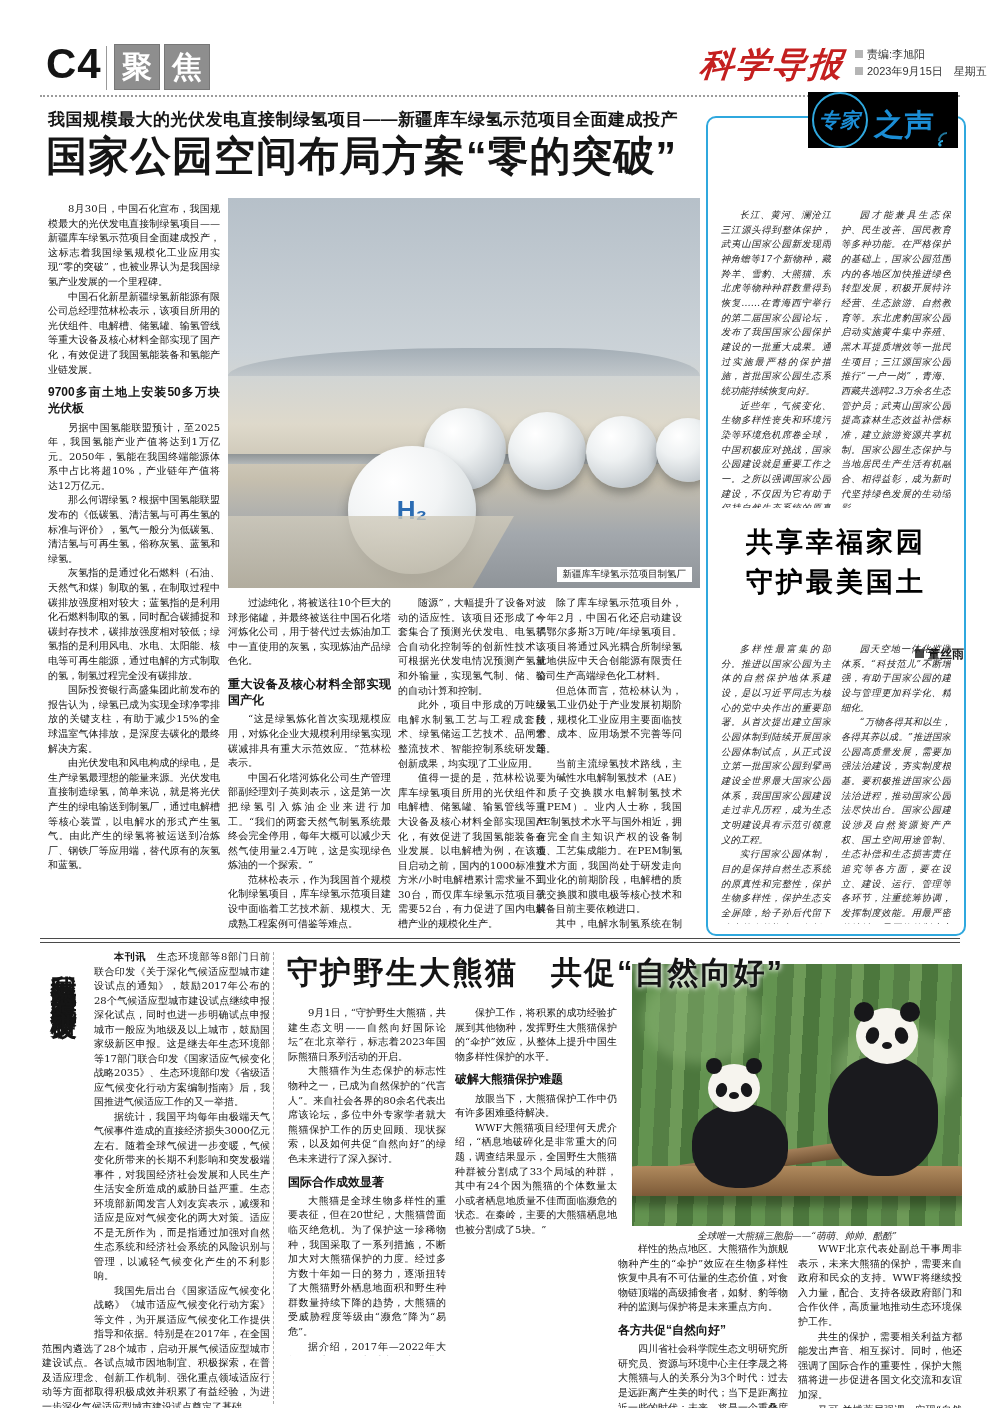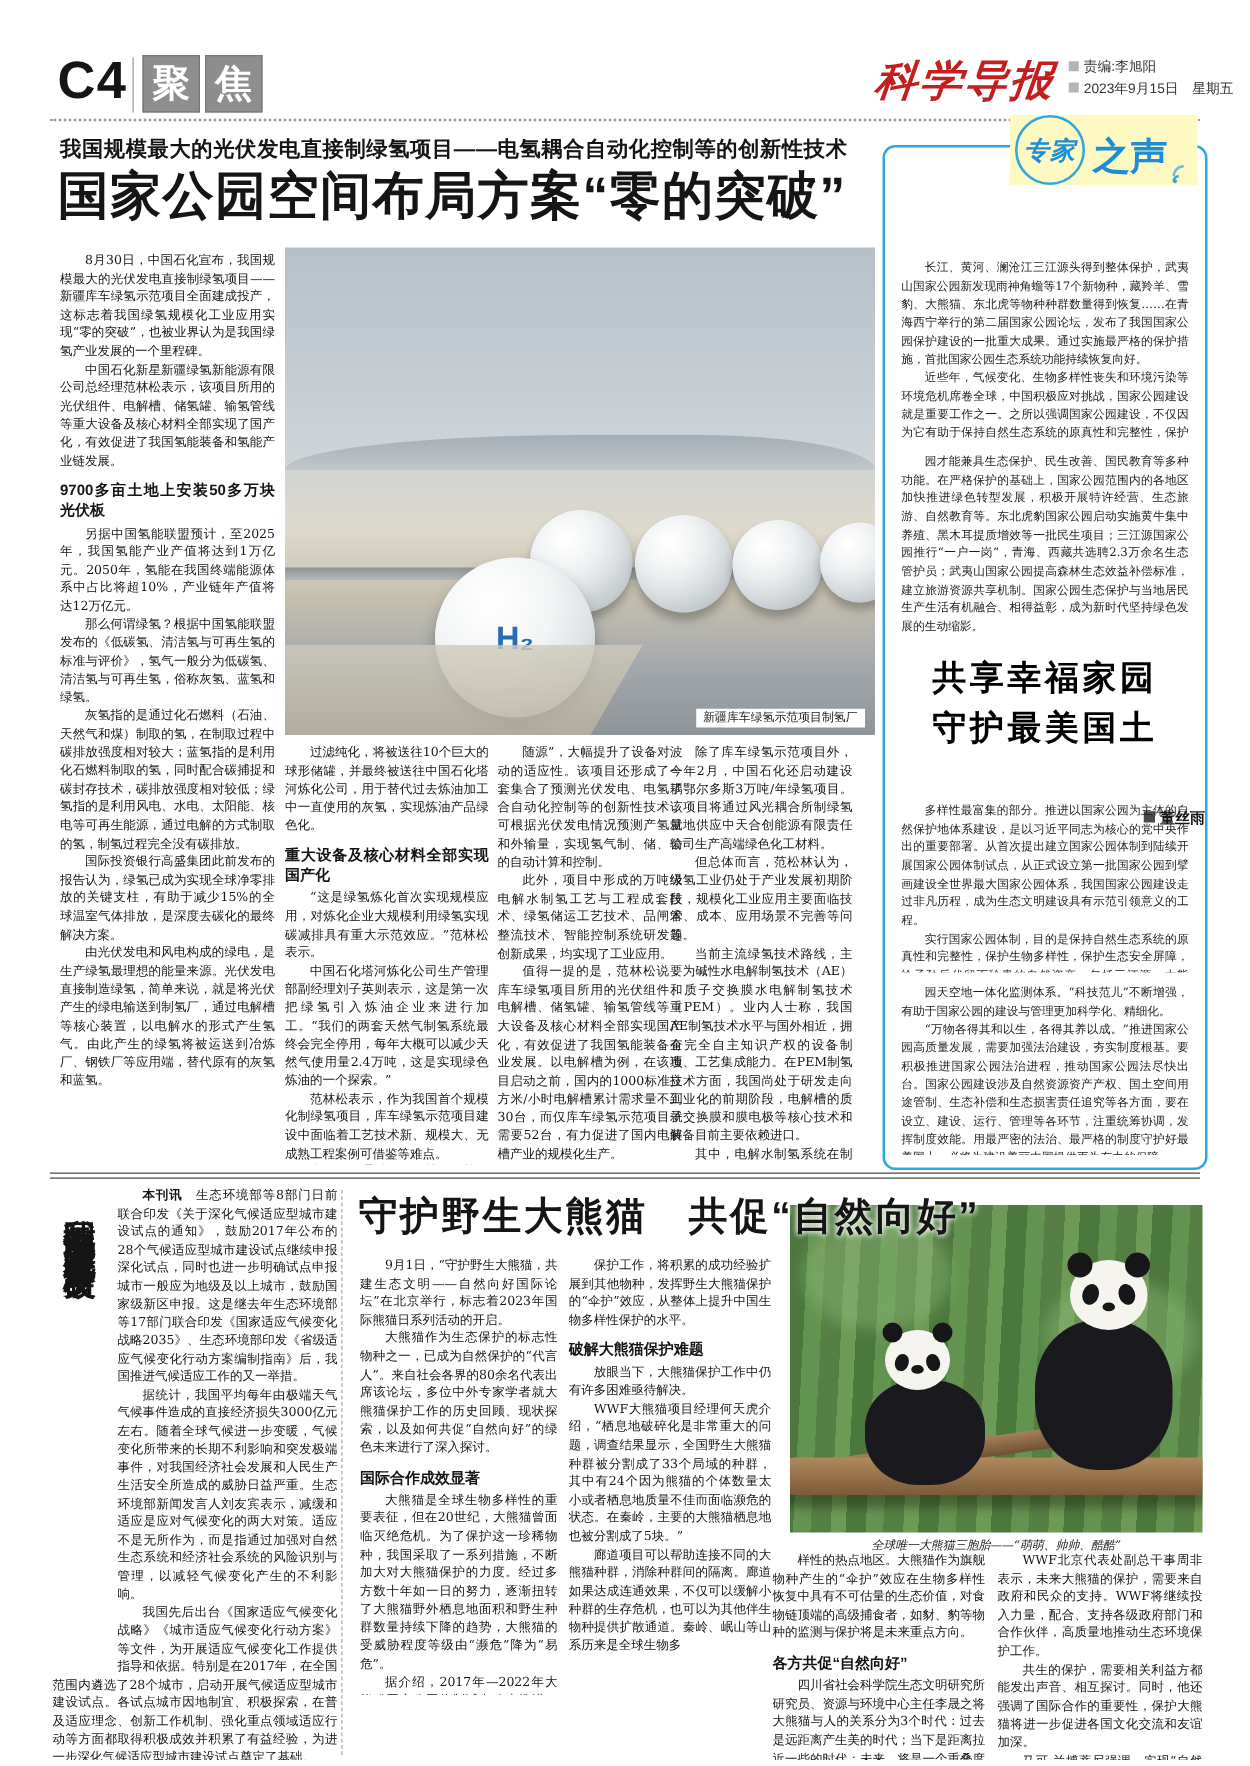--- a/index.html
+++ b/index.html
@@ -50,25 +50,25 @@
        box-shadow:0 8px 12px rgba(40,45,50,.4);display:flex;align-items:center;justify-content:center;
        color:#2b6cb3;font-weight:bold;font-size:26px;font-family:"Liberation Sans",sans-serif;}
   .road{position:absolute;left:-40px;bottom:-18px;width:300px;height:90px;background:linear-gradient(#cfcabb,#b5ad99);
         transform:skewX(-30deg);opacity:.8;}
   .ph-cap{position:absolute;right:8px;bottom:6px;background:#fff;padding:1px 6px;font-size:9.5px;color:#222;}
   
   .dbl-rule{left:40px;top:938px;width:920px;height:3px;border-top:1px solid #4a4a4a;border-bottom:1px solid #4a4a4a;}
   .v-dash{left:273px;top:952px;height:452px;width:0;border-left:1px dashed #aaa;}
   
   .panel{left:706px;top:116px;width:256px;height:816px;border:2px solid #2fa8de;border-radius:10px;background:#fff;}
-  .brand{position:absolute;top:-26px;right:6px;display:flex;align-items:flex-end;background:#fef9c3;padding:0 4px;}
+  .brand{position:absolute;top:-26px;right:6px;display:flex;align-items:flex-end;background:#000000;padding:0 4px;}
   .brand-circle{width:52px;height:52px;border:2px solid #2fa8de;border-radius:50%;display:flex;align-items:center;
         justify-content:center;color:#1b8ed6;font-size:20px;font-weight:bold;font-style:italic;letter-spacing:1px;}
   .brand-bold{color:#1b8ed6;font-size:30px;font-weight:900;font-family:"Liberation Sans",sans-serif;margin:0 2px 2px 6px;}
-  .fsong{color:#1c1c1c;flex-direction:column;}
+  .fsong{font-style:italic;color:#1c1c1c;}
   .x-cols{position:absolute;left:13px;right:13px;display:flex;gap:10px;}
   .x-cols > div{flex:1;overflow:hidden;font-size:9.4px;line-height:1.56;text-align:justify;}
   .x-intro{top:90px;height:300px;}
   .x-title{position:absolute;left:0;right:0;top:404px;text-align:center;font-size:27px;font-weight:900;
            letter-spacing:3px;line-height:40px;font-family:"Liberation Sans",sans-serif;color:#000;}
   .x-by{position:absolute;left:0;right:0;top:494px;text-align:right;font-size:12px;font-weight:bold;
         font-family:Liberation Sans, sans-serif;margin-top:34px;}
   .x-by .sq{background:#4a4a4a;width:9px;height:9px;}
   .x-body{top:524px;height:282px;}
   
@@ -111,21 +111,21 @@
     <span class="badge sans">聚</span>
     <span class="badge sans">焦</span>
   </div>
   <div class="abs masthead">科学导报</div>
   <div class="abs hdr-meta sans">
     <div><span class="sq"></span><span>责编:李旭阳</span></div>
     <div><span class="sq"></span><span>2023年9月15日　星期五</span></div>
   </div>
   <div class="abs dot-rule"></div>
 
-  <div class="abs kicker sans">我国规模最大的光伏发电直接制绿氢项目——电氢耦合自动化控制等的创新性技术</div>
+  <div class="abs kicker sans">我国规模最大的光伏发电直接制绿氢项目——新疆库车绿氢示范项目全面建成投产</div>
   <div class="abs headline sans">国家公园空间布局方案“零的突破”</div>
 
   <div class="abs col m-col1">
       <p class="para">8月30日，中国石化宣布，我国规模最大的光伏发电直接制绿氢项目——新疆库车绿氢示范项目全面建成投产，这标志着我国绿氢规模化工业应用实现“零的突破”，也被业界认为是我国绿氢产业发展的一个里程碑。</p>
       <p class="para">中国石化新星新疆绿氢新能源有限公司总经理范林松表示，该项目所用的光伏组件、电解槽、储氢罐、输氢管线等重大设备及核心材料全部实现了国产化，有效促进了我国氢能装备和氢能产业链发展。</p>
       <h4 class="subhead">9700多亩土地上安装50多万块光伏板</h4>
       <p class="para">另据中国氢能联盟预计，至2025年，我国氢能产业产值将达到1万亿元。2050年，氢能在我国终端能源体系中占比将超10%，产业链年产值将达12万亿元。</p>
       <p class="para">那么何谓绿氢？根据中国氢能联盟发布的《低碳氢、清洁氢与可再生氢的标准与评价》，氢气一般分为低碳氢、清洁氢与可再生氢，俗称灰氢、蓝氢和绿氢。</p>
       <p class="para">灰氢指的是通过化石燃料（石油、天然气和煤）制取的氢，在制取过程中碳排放强度相对较大；蓝氢指的是利用化石燃料制取的氢，同时配合碳捕捉和碳封存技术，碳排放强度相对较低；绿氢指的是利用风电、水电、太阳能、核电等可再生能源，通过电解的方式制取的氢，制氢过程完全没有碳排放。</p>
       <p class="para">国际投资银行高盛集团此前发布的报告认为，绿氢已成为实现全球净零排放的关键支柱，有助于减少15%的全球温室气体排放，是深度去碳化的最终解决方案。</p>
@@ -256,21 +256,20 @@
         <p class="para">大熊猫作为生态保护的标志性物种之一，已成为自然保护的“代言人”。来自社会各界的80余名代表出席该论坛，多位中外专家学者就大熊猫保护工作的历史回顾、现状探索，以及如何共促“自然向好”的绿色未来进行了深入探讨。</p>
         <h4 class="subhead">国际合作成效显著</h4>
         <p class="para">大熊猫是全球生物多样性的重要表征，但在20世纪，大熊猫曾面临灭绝危机。为了保护这一珍稀物种，我国采取了一系列措施，不断加大对大熊猫保护的力度。经过多方数十年如一日的努力，逐渐扭转了大熊猫野外栖息地面积和野生种群数量持续下降的趋势，大熊猫的受威胁程度等级由“濒危”降为“易危”。</p>
         <p class="para">据介绍，2017年—2022年大熊猫国家公园体制试点稳步推进，四川片区整合各类自然保护地108个，大熊猫栖息地的连通性和完整性得到有效保护，旗舰物种带动下的生物多样性保护取得显著成效，未来还将持续深化大熊猫及其栖息地的保护和研究。</p>
       </div>
     <div class="p-col p-c2">
         <p class="para">保护工作，将积累的成功经验扩展到其他物种，发挥野生大熊猫保护的“伞护”效应，从整体上提升中国生物多样性保护的水平。</p>
         <h4 class="subhead">破解大熊猫保护难题</h4>
         <p class="para">放眼当下，大熊猫保护工作中仍有许多困难亟待解决。</p>
         <p class="para">WWF大熊猫项目经理何天虎介绍，“栖息地破碎化是非常重大的问题，调查结果显示，全国野生大熊猫种群被分割成了33个局域的种群，其中有24个因为熊猫的个体数量太小或者栖息地质量不佳而面临濒危的状态。在秦岭，主要的大熊猫栖息地也被分割成了5块。”</p>
-        <p class="para">廊道项目可以帮助连接不同的大熊猫种群，消除种群间的隔离。廊道如果达成连通效果，不仅可以缓解小种群的生存危机，也可以为其他伴生物种提供扩散通道。秦岭、岷山等山系历来是全球生物多</p>
       </div>
     <div class="p-col p-ca">
         <p class="para">样性的热点地区。大熊猫作为旗舰物种产生的“伞护”效应在生物多样性恢复中具有不可估量的生态价值，对食物链顶端的高级捕食者，如豺、豹等物种的监测与保护将是未来重点方向。</p>
         <h4 class="subhead">各方共促“自然向好”</h4>
         <p class="para">四川省社会科学院生态文明研究所研究员、资源与环境中心主任李晟之将大熊猫与人的关系分为3个时代：过去是远距离产生美的时代；当下是距离拉近一些的时代；未来，将是一个重叠度很高的时代。重叠度高，意味着矛盾更多，大熊猫保护会为人与自然和谐共生的探索带来很多思考。</p>
       </div>
     <div class="p-col p-cb">
         <p class="para">WWF北京代表处副总干事周非表示，未来大熊猫的保护，需要来自政府和民众的支持。WWF将继续投入力量，配合、支持各级政府部门和合作伙伴，高质量地推动生态环境保护工作。</p>
         <p class="para">共生的保护，需要相关利益方都能发出声音、相互探讨。同时，他还强调了国际合作的重要性，保护大熊猫将进一步促进各国文化交流和友谊加深。</p>
         <p class="para">马可·兰博蒂尼强调，实现“自然向好”需要多方面的行动。这包括自然生态系统保护、经济消费模式改变、引导资金流入自然向好的领域等。他呼吁，每个人可以通过关注自己的生活方式来减少消耗和浪费，共促“自然向好”。</p>

